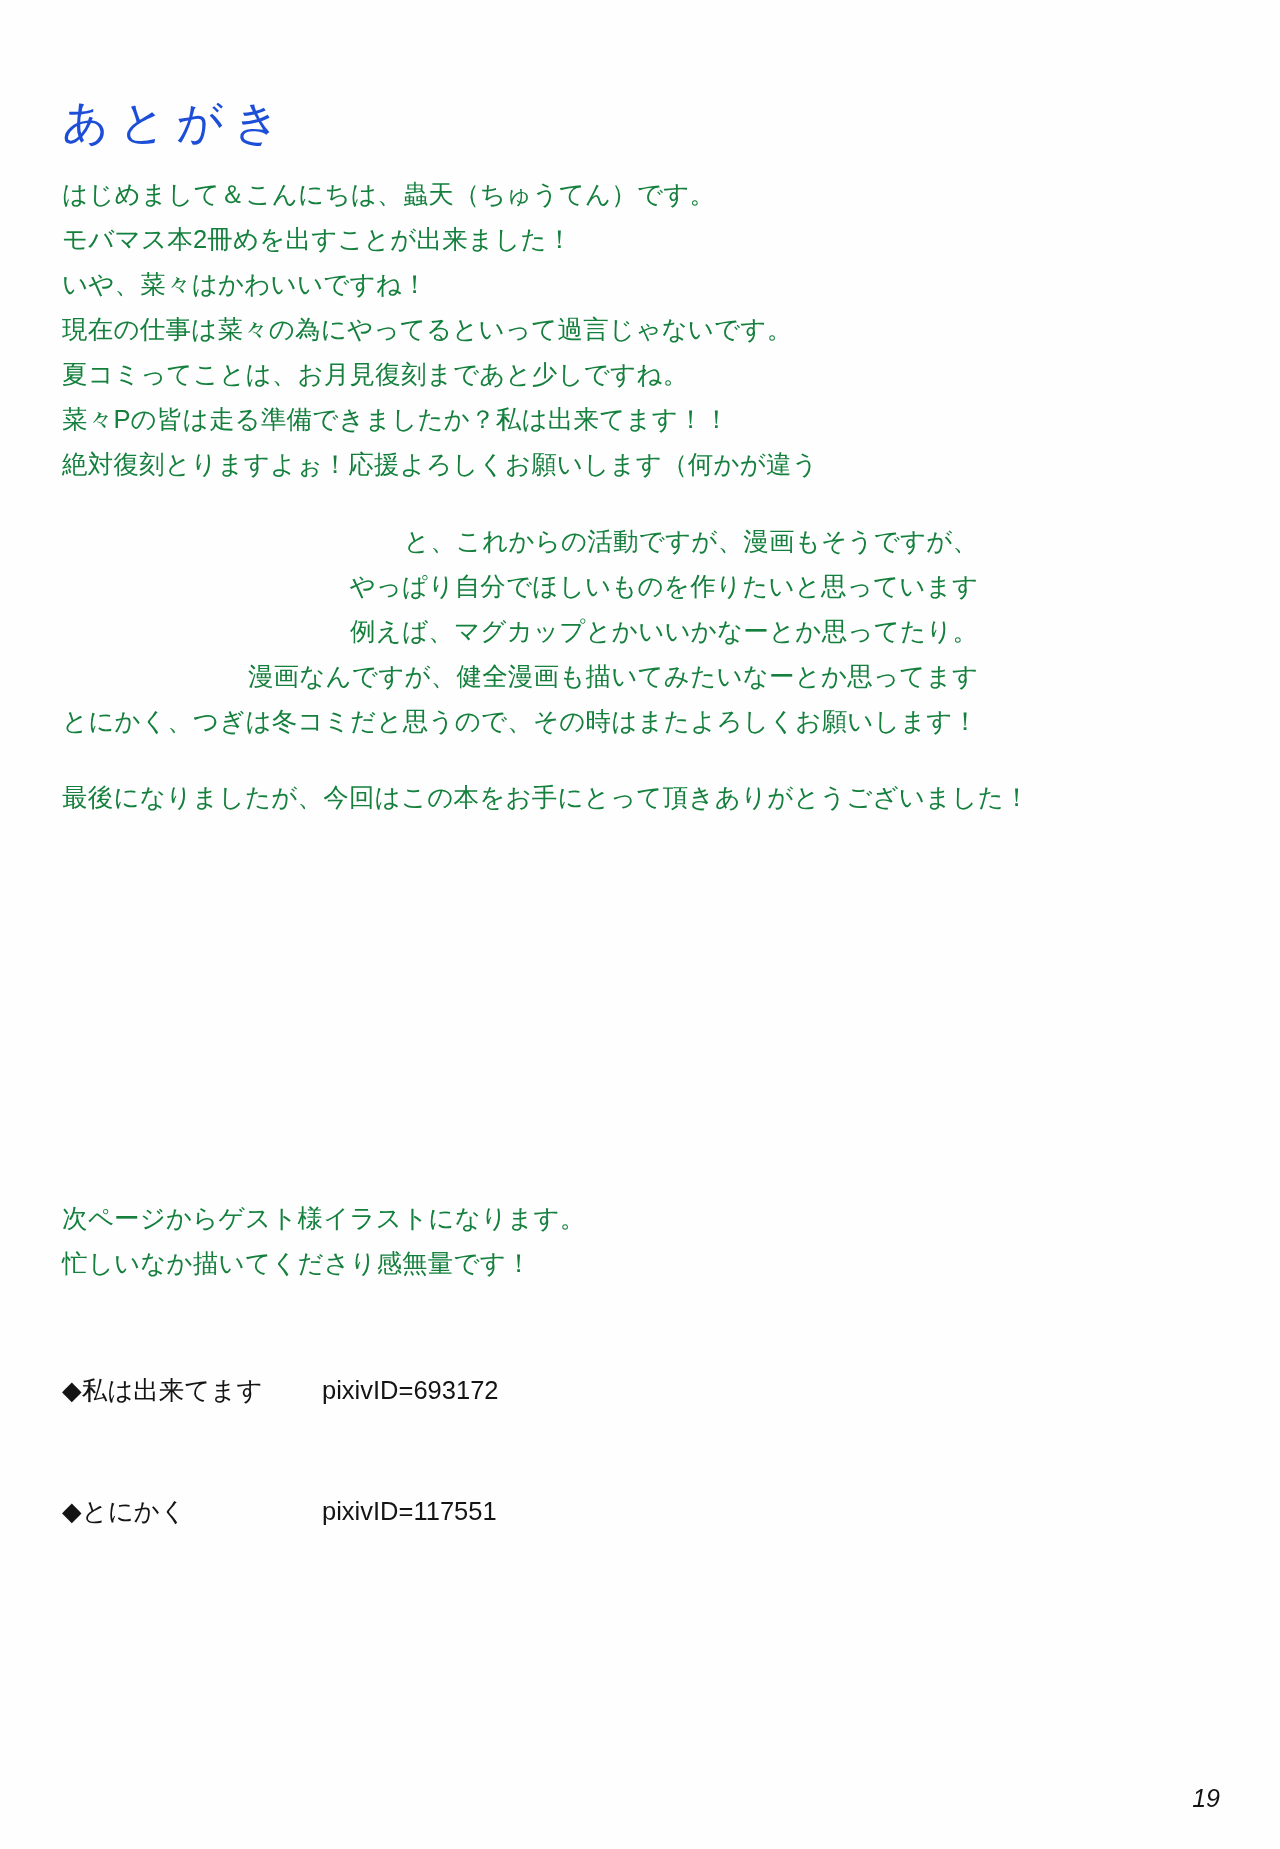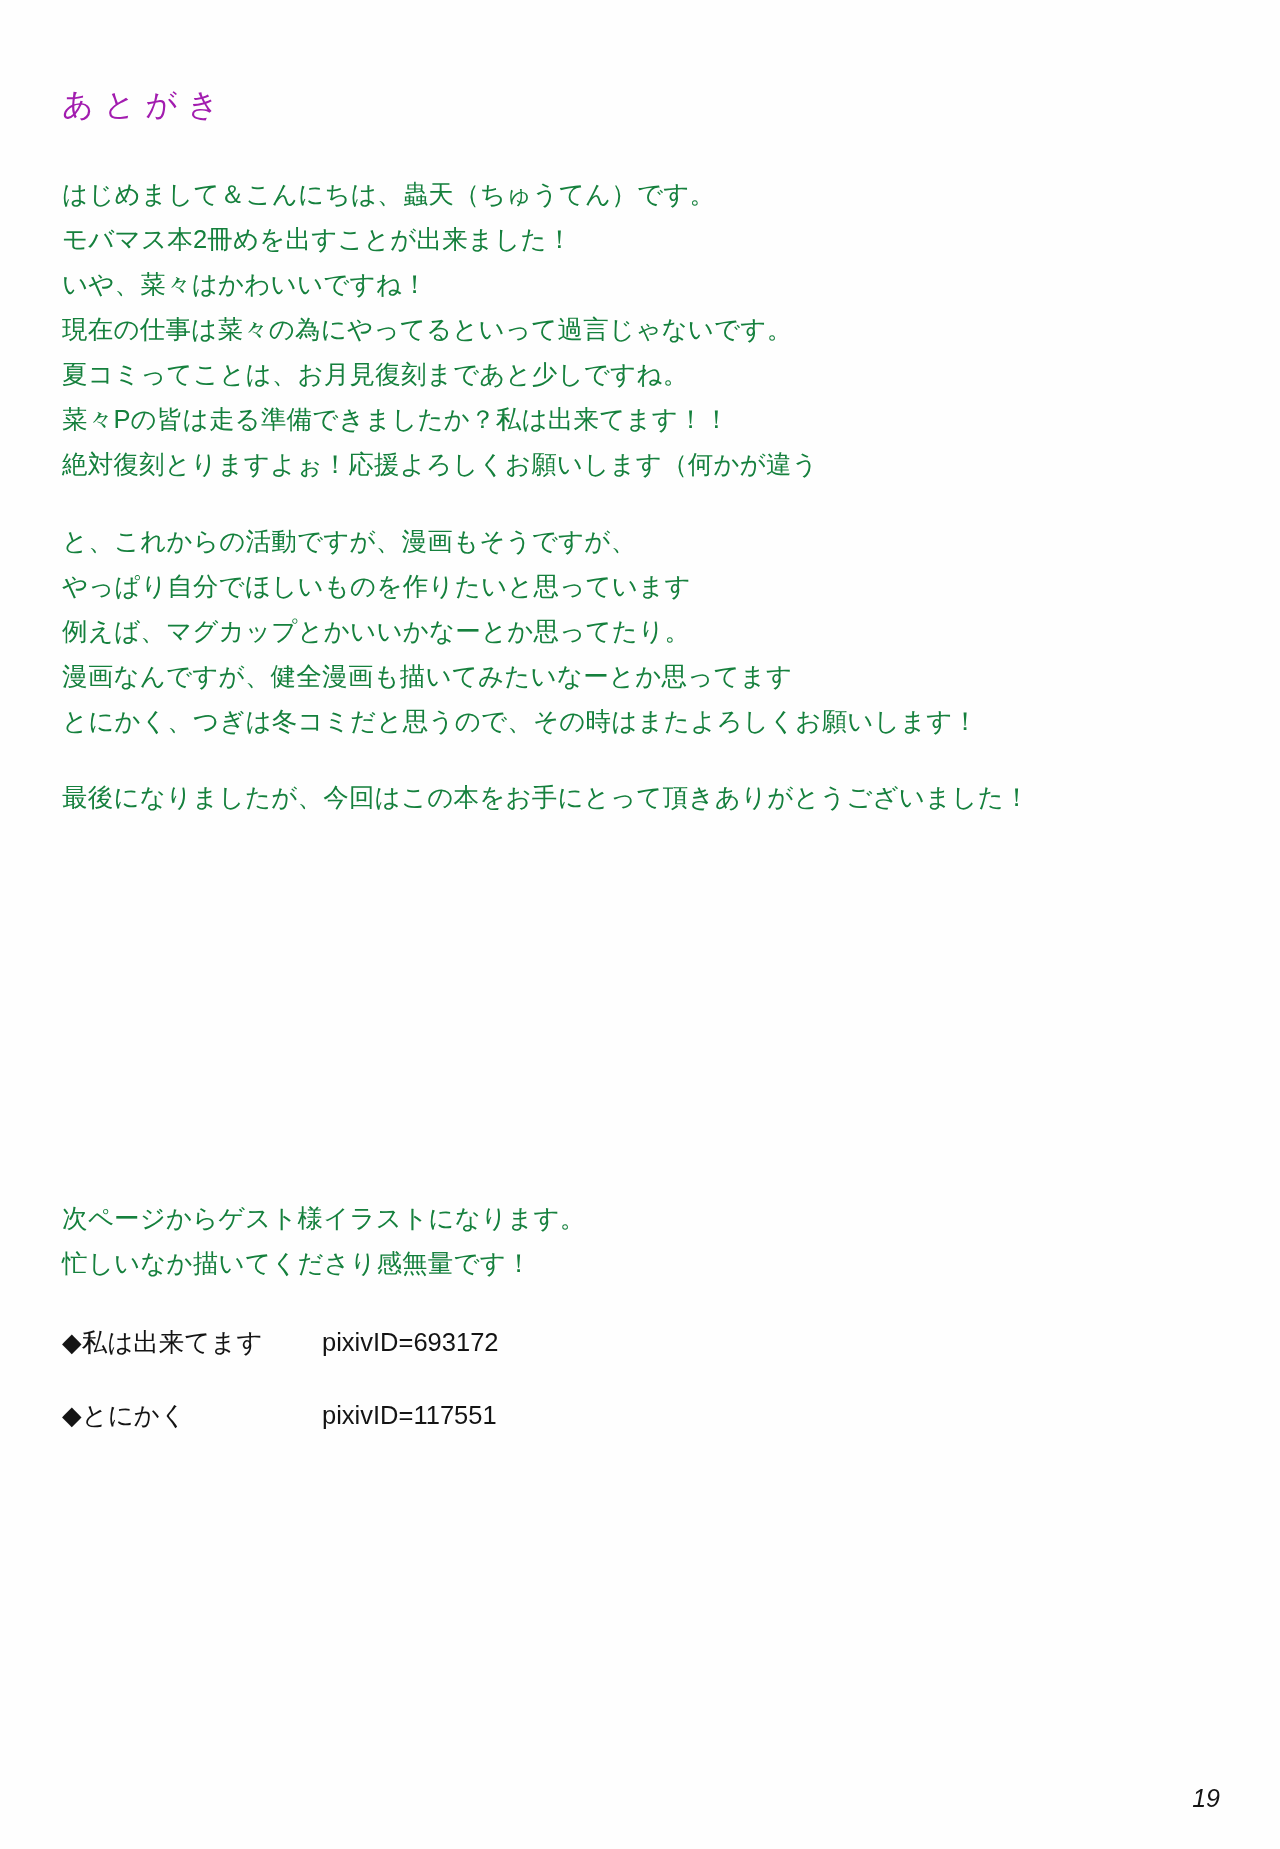--- a/index.html
+++ b/index.html
@@ -17,39 +17,39 @@
   }
   .page {
     position: absolute;
     inset: 0;
     background: #fefefe;
   }
   .afterword-title {
     position: absolute;
     left: 62px;
     top: 68px;
-    font-size: 31px;
+    font-size: 46px;
     line-height: 1;
     letter-spacing: 10px;
     font-weight: 400;
-    color: #a21caf;
+    color: #1d4ed8;
     font-family: "DejaVu Sans", "Liberation Sans", sans-serif;
   }
   .body-block {
     position: absolute;
     left: 62px;
     font-size: 25.5px;
     line-height: 45px;
     color: #15803d;
     letter-spacing: 0.2px;
     white-space: pre-wrap;
     font-family: "Liberation Sans", "DejaVu Sans", sans-serif;
   }
   #para1 { top: 172px; }
-  #para2 { top: 519px; }
+  #para2 { top: 519px; text-align: right; }
   #para3 { top: 775px; }
   #guest-note { top: 1196px; }
   .contacts {
     position: absolute;
     left: 62px;
     top: 1320px;
     width: 700px;
   }
   .contact-row {
     display: flex;
@@ -59,20 +59,21 @@
     margin-bottom: 28px;
     color: #141414;
   }
   .contact-name {
     width: 260px;
     flex: 0 0 260px;
     white-space: nowrap;
   }
   .contact-id {
     white-space: nowrap;
+    margin-top: 48px;
   }
   .page-number {
     position: absolute;
     right: 60px;
     bottom: 36px;
     font-size: 25px;
     color: #141414;
     font-family: "Liberation Sans", "DejaVu Sans", sans-serif;
     font-style: italic;
   }

